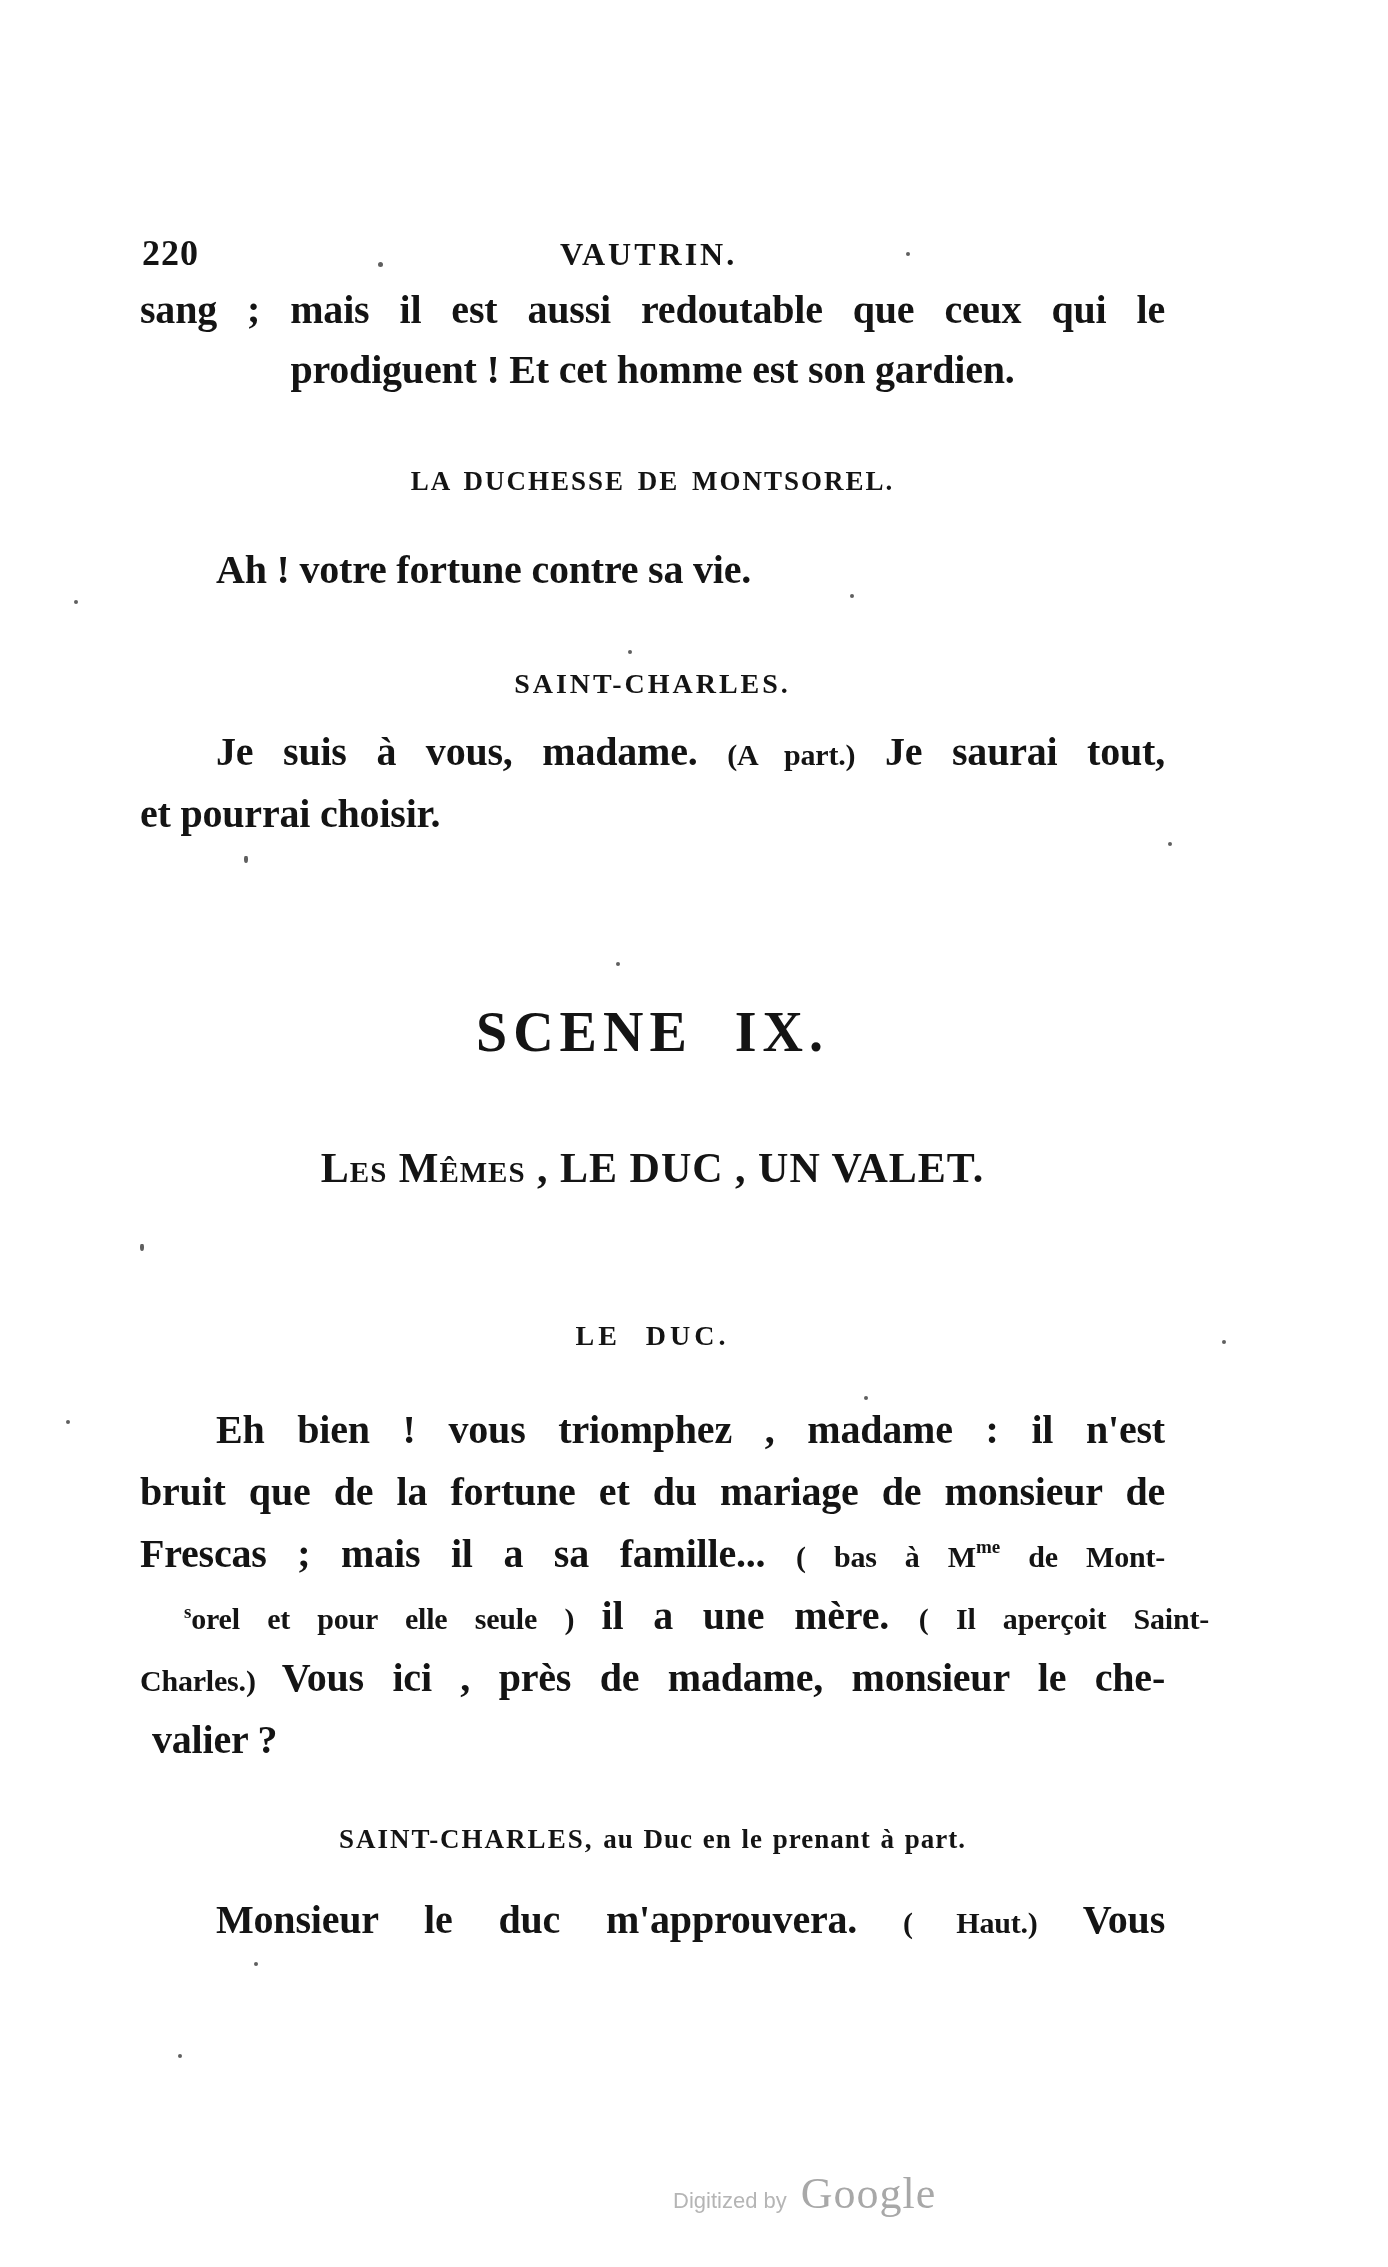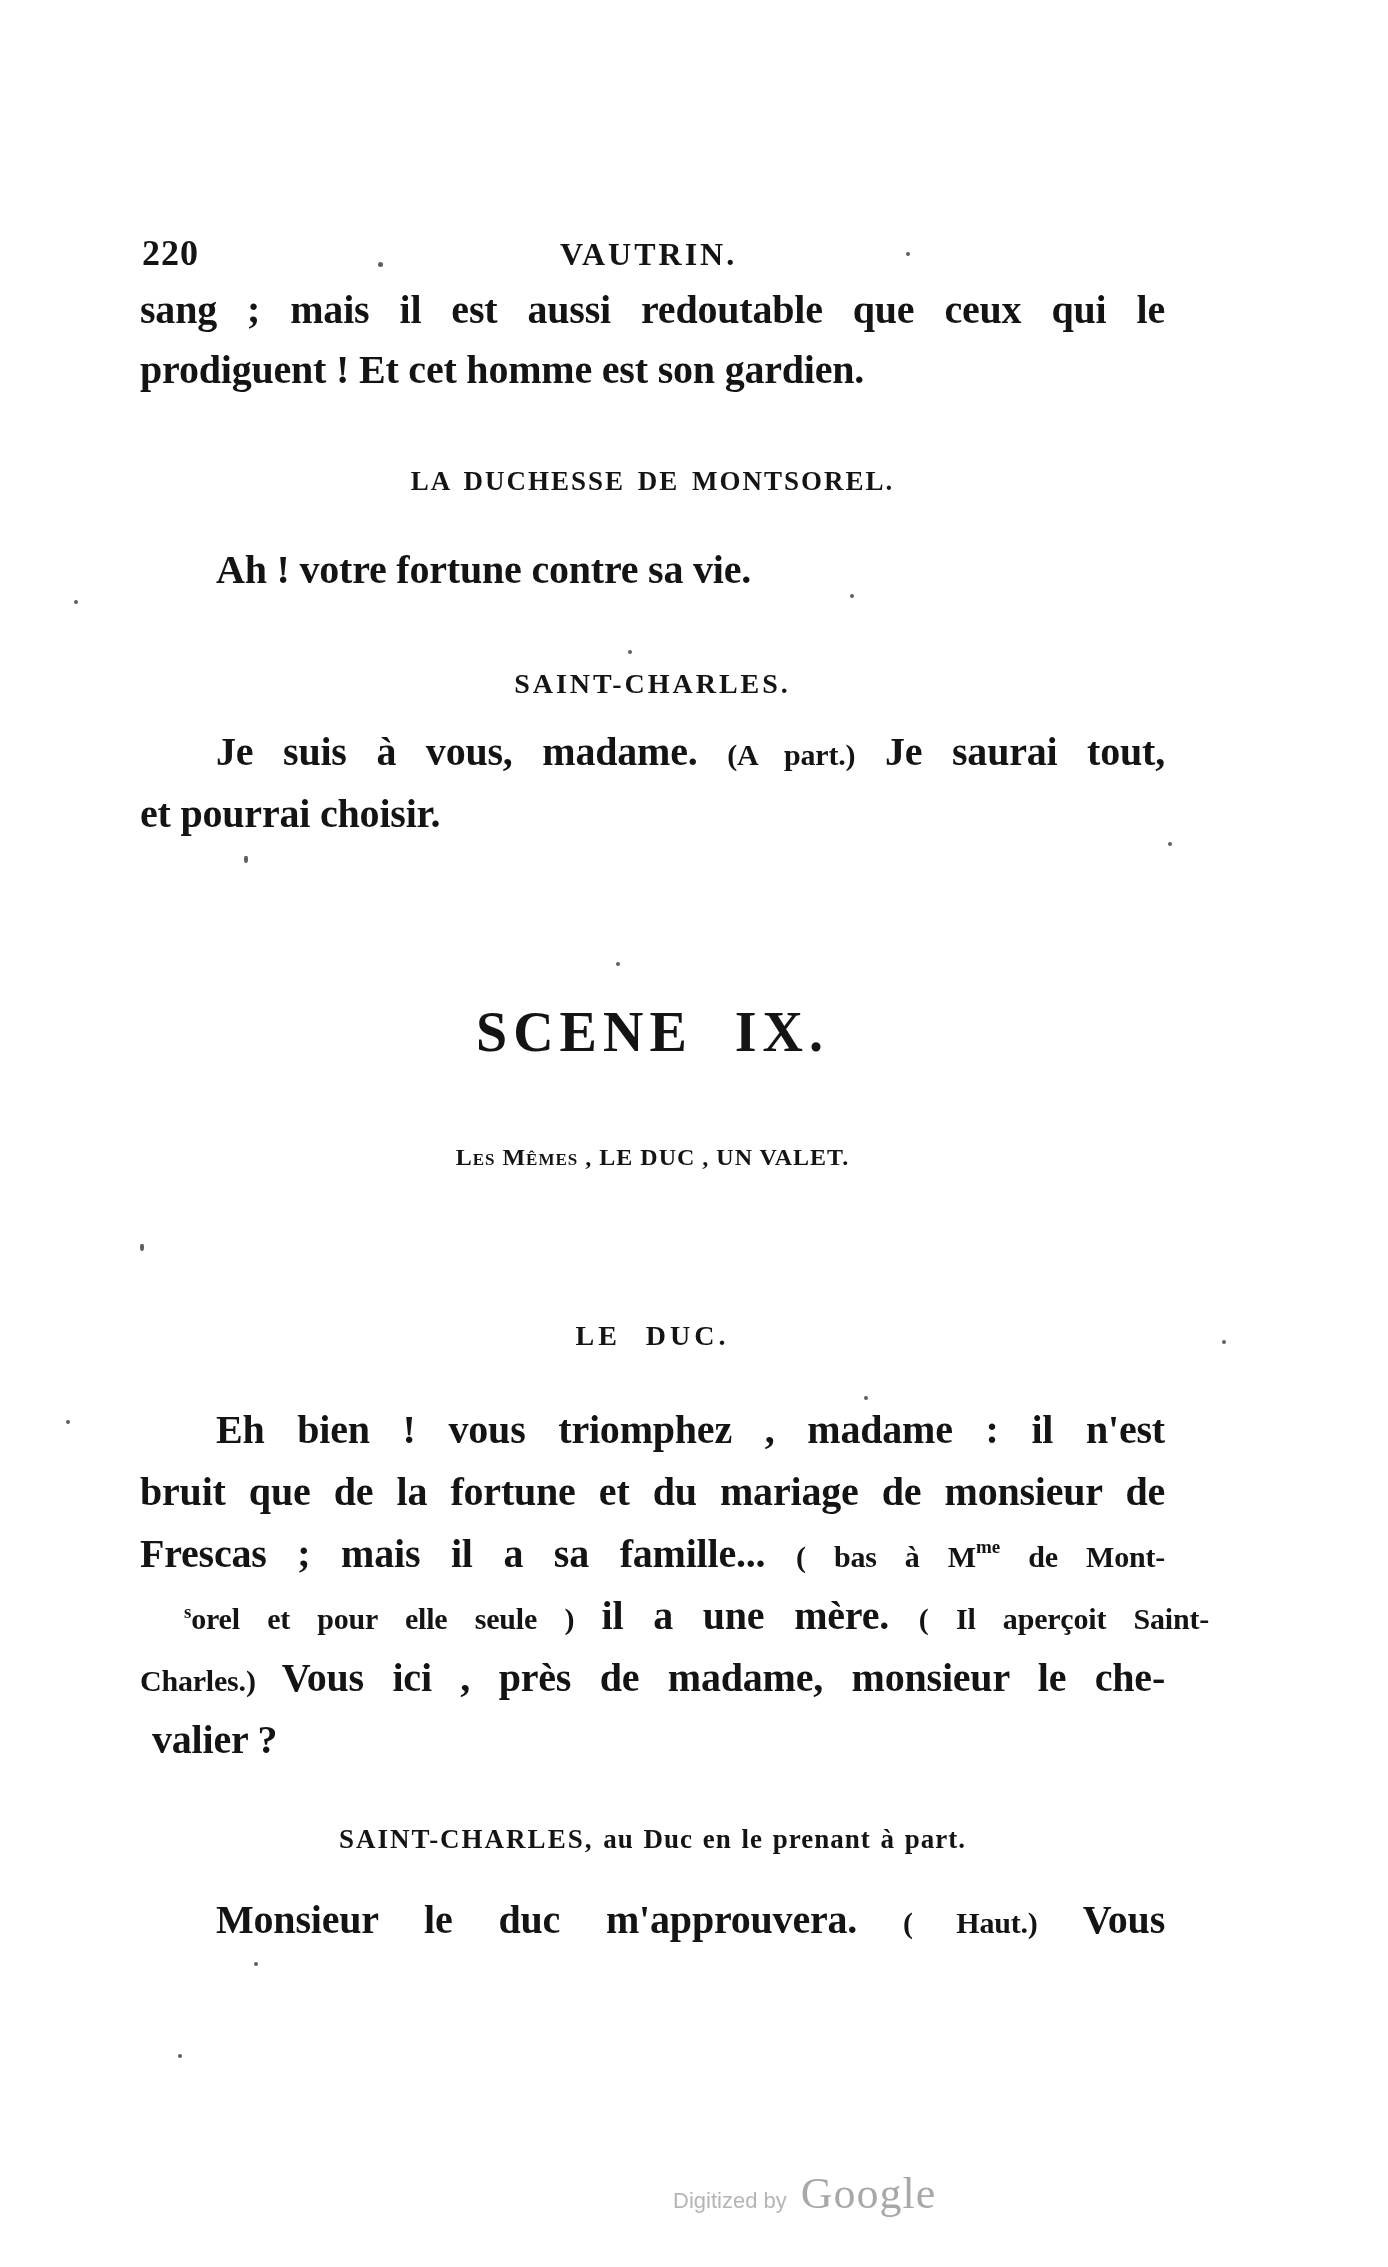--- a/index.html
+++ b/index.html
@@ -29,21 +29,21 @@
     position:absolute;left:140px;width:1025px;
     text-align:center;font-size:28px;letter-spacing:3px;word-spacing:6px;
   }
   .speaker-sm{font-size:27px;letter-spacing:2px;word-spacing:4px;}
   .scene-title{
     position:absolute;left:140px;width:1025px;text-align:center;
     font-size:56px;letter-spacing:6px;word-spacing:22px;
   }
   .cast{
     position:absolute;left:140px;width:1025px;text-align:center;
-    font-size:24px;letter-spacing:1px;
+    font-size:42px;letter-spacing:1px;
   }
   .smallcaps{font-variant:small-caps;}
   .stage-note{
     position:absolute;left:140px;width:1025px;text-align:center;
     font-size:30px;
   }
   .sd{font-size:30px;}           
   .aside{font-size:30px;}        
   .supme{font-size:19px;vertical-align:14px;letter-spacing:0;}
   .sups{font-size:19px;vertical-align:11px;}
@@ -66,21 +66,21 @@
 </style>
 </head>
 <body>
 
 <div class="page">
 
   <span class="abs pagenum" style="left:142px;top:232px;">220</span>
   <span class="abs running-title" style="left:560px;top:236px;">VAUTRIN.</span>
 
   <div class="line just" style="top:288px;">sang ; mais il est aussi redoutable que ceux qui le</div>
-  <div class="line" style="top:348px;">prodiguent ! Et cet homme est son gardien.</div>
+  <div class="line" style="top:348px;text-align:center;">prodiguent ! Et cet homme est son gardien.</div>
 
   <div class="speaker speaker-sm" style="top:466px;">LA DUCHESSE DE MONTSOREL.</div>
   <div class="line indent" style="top:548px;">Ah ! votre fortune contre sa vie.</div>
 
   <div class="speaker" style="top:668px;">SAINT-CHARLES.</div>
   <div class="line just indent" style="top:730px;"><span>Je suis à vous, madame. </span><span class="aside">(A part.)</span><span> Je saurai tout,</span></div>
   <div class="line" style="top:792px;">et pourrai choisir.</div>
 
   <div class="scene-title" style="top:1000px;">SCENE IX.</div>
 

